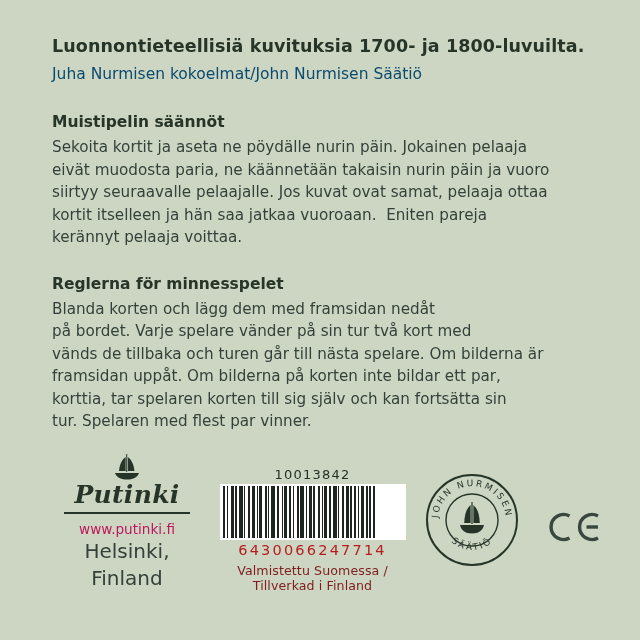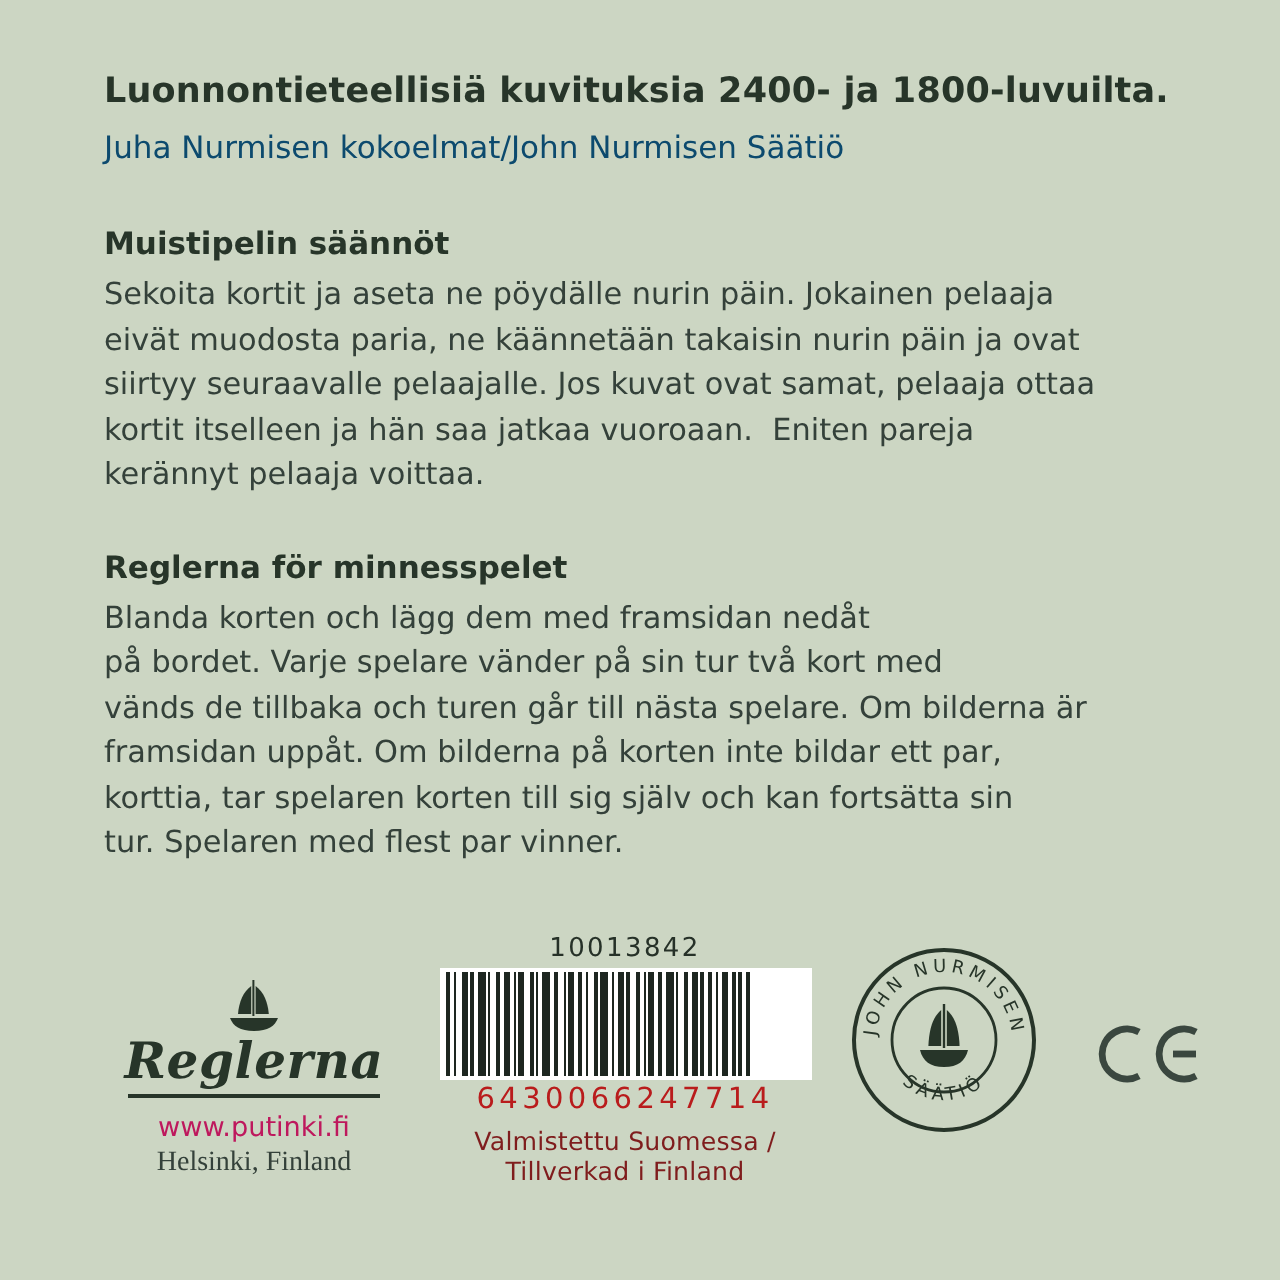--- a/index.html
+++ b/index.html
@@ -87,24 +87,23 @@
     height: 2px;
     background: #273529;
     margin: 3px auto 6px auto;
   }
   .brand-url {
     font-size: 13.6px;
     color: #be185d;
     line-height: 1.35;
   }
   .brand-city {
-    font-size: 14px;
+    font-size: 20px;
     color: #34413a;
     line-height: 1.35;
-    font-family: Liberation Serif, serif;
   }
   
   .barcode-wrap {
     position: absolute;
     left: 205px;
     bottom: 47px;
     width: 215px;
     text-align: center;
   }
   .barcode-top-num {
@@ -157,28 +156,28 @@
     width: 56px;
     height: 34px;
   }
   .ce svg { display: block; }
 </style>
 </head>
 <body>
 
 <div class="card">
 
-  <h1 class="title">Luonnontieteellisiä kuvituksia 2400- ja 1800-luvuilta.</h1>
+  <h1 class="title">Luonnontieteellisiä kuvituksia 1700- ja 1800-luvuilta.</h1>
   <div class="subtitle">Juha Nurmisen kokoelmat/John Nurmisen Säätiö</div>
 
   <div class="section">
     <div class="section-head">Muistipelin säännöt</div>
     <div class="body-text">
       <span class="ln">Sekoita kortit ja aseta ne pöydälle nurin päin. Jokainen pelaaja</span>
-      <span class="ln">eivät muodosta paria, ne käännetään takaisin nurin päin ja ovat</span>
+      <span class="ln">eivät muodosta paria, ne käännetään takaisin nurin päin ja vuoro</span>
       <span class="ln">siirtyy seuraavalle pelaajalle. Jos kuvat ovat samat, pelaaja ottaa</span>
       <span class="ln">kortit itselleen ja hän saa jatkaa vuoroaan.  Eniten pareja</span>
       <span class="ln">kerännyt pelaaja voittaa.</span>
     </div>
   </div>
 
   <div class="section">
     <div class="section-head">Reglerna för minnesspelet</div>
     <div class="body-text">
       <span class="ln">Blanda korten och lägg dem med framsidan nedåt</span>
@@ -196,21 +195,21 @@
       <span class="brand-ship">
         <svg width="34" height="28" viewBox="0 0 34 28">
           <g fill="#273529">
             <path d="M16.2 1 L16.2 19 L17.2 19 L17.2 1 Z"></path>
             <path d="M15.6 4 C11.5 7 9.5 12 9 18 L15.6 18 Z"></path>
             <path d="M17.8 4 C21.9 7 23.9 12 24.4 18 L17.8 18 Z"></path>
             <path d="M5 20 L29 20 C27.5 24 24 26.5 17 26.5 C10 26.5 6.5 24 5 20 Z"></path>
           </g>
         </svg>
       </span>
-      <div class="brand-name">Reglerna</div>
+      <div class="brand-name">Putinki</div>
       <div class="brand-rule"></div>
       <div class="brand-url">www.putinki.fi</div>
       <div class="brand-city">Helsinki, Finland</div>
     </div>
 
     <div class="barcode-wrap">
       <div class="barcode-top-num">10013842</div>
       <div class="barcode">
         <div class="bar" style="width:2px"></div>
           <div class="bar sp" style="width:2px"></div>

